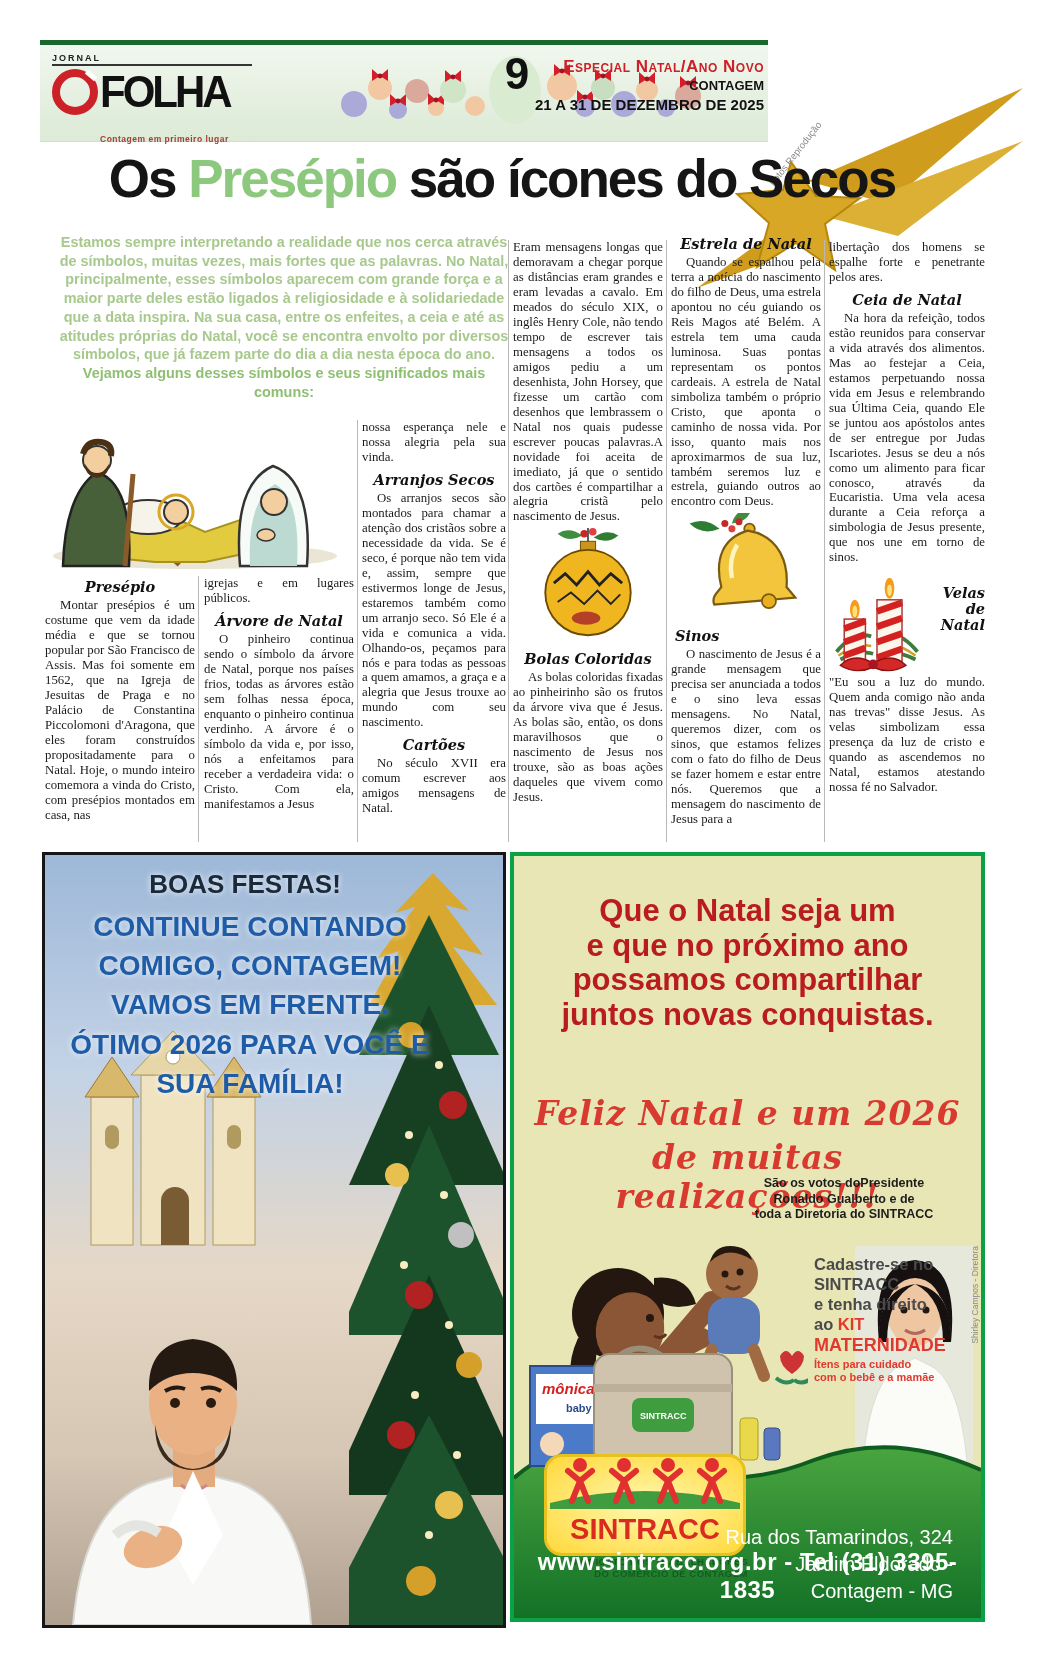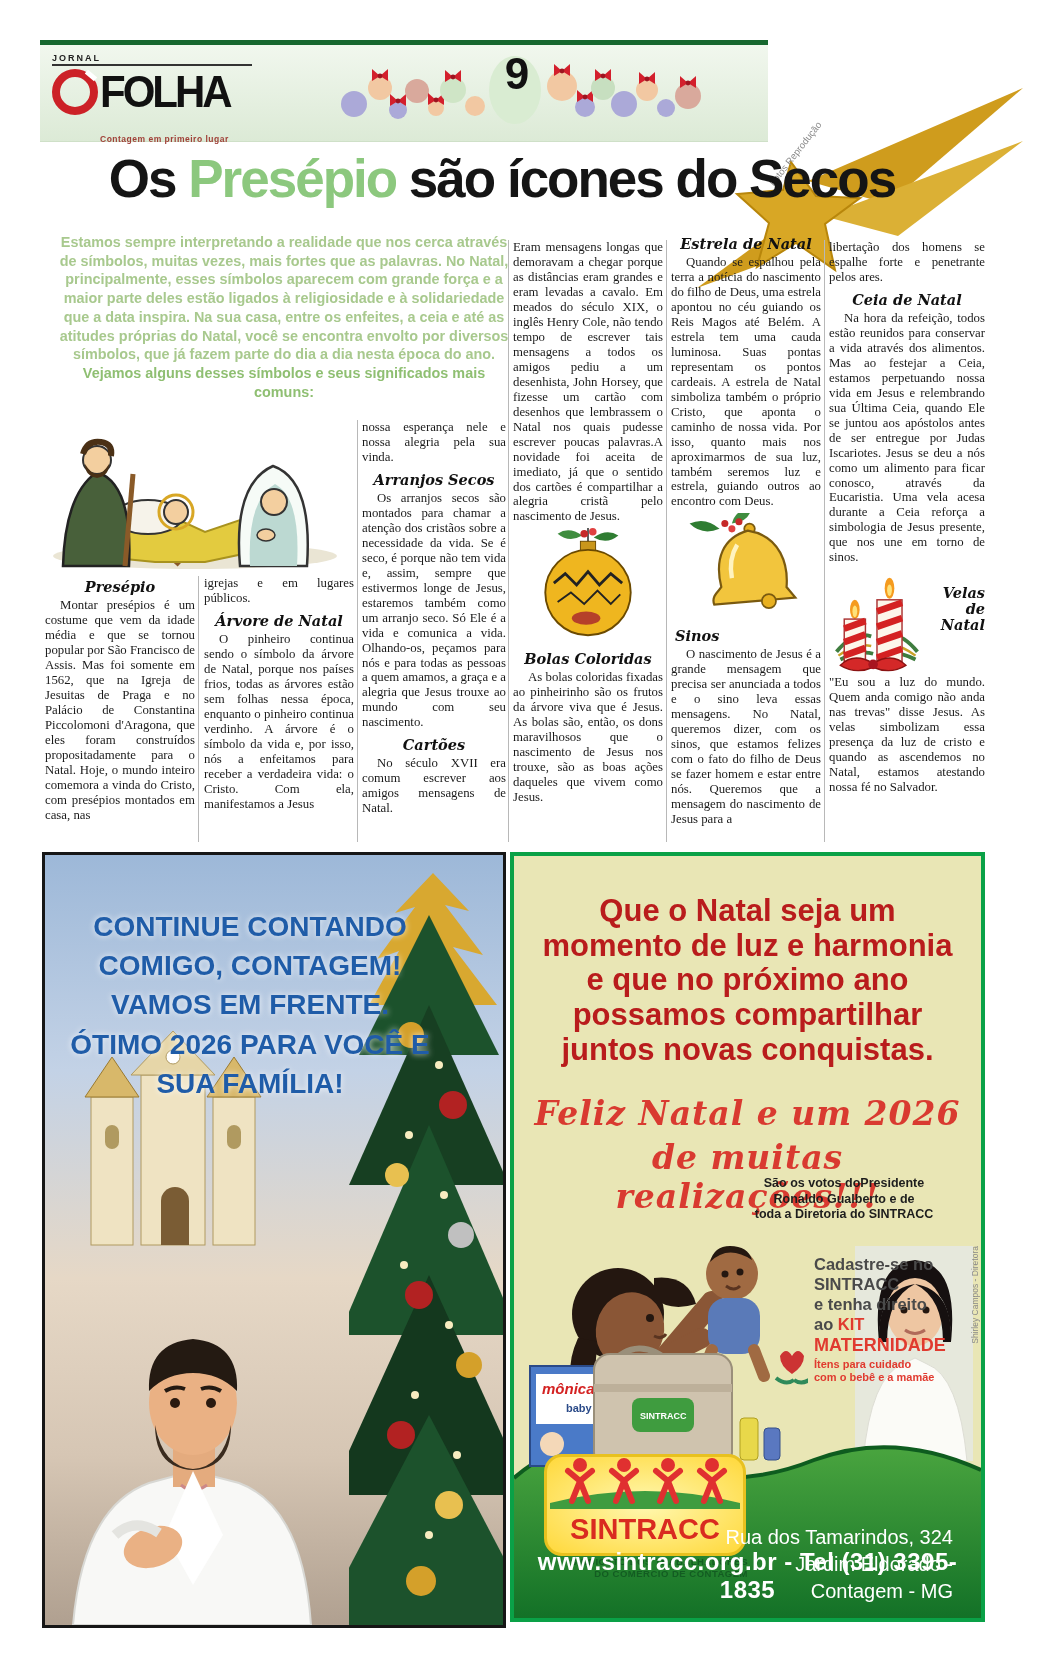--- a/index.html
+++ b/index.html
@@ -86,20 +86,25 @@
   <header>
     <div class="strip">
       <div class="logo">
         <div class="logo-top">JORNAL</div>
         <div class="logo-row">
           <span class="logo-o"></span>
           <span class="logo-main">FOLHA</span>
         </div>
         <div class="logo-tag">Contagem em primeiro lugar</div>
       </div>
+      <div class="edition">
+        <div class="ed-label">Especial Natal/Ano Novo</div>
+        <div class="ed-city">CONTAGEM</div>
+        <div class="ed-date">21 A 31 DE DEZEMBRO DE 2025</div>
+      </div>
     </div>
 
     <svg class="abs" style="left:340px;top:46px;width:380px;height:88px;z-index:2" viewBox="0 0 380 88">
       <defs>
           <g id="bow">
         <path d="M0 0 L-8 -7 L-8 5 Z" fill="#d31f2c"></path>
             <path d="M0 0 L8 -7 L8 5 Z" fill="#d31f2c"></path>
         <circle r="2.4" fill="#9e1420"></circle>
           </g>
         </defs>
@@ -302,33 +307,33 @@
       <path d="M104,106 Q102,58 148,54 Q194,58 192,106 Q174,88 148,88 Q122,88 104,106 Z" fill="#241a12"></path>
       <path d="M110,140 Q118,182 148,184 Q178,182 186,140 Q186,170 168,180 Q148,190 128,180 Q110,170 110,140 Z" fill="#3a2b1e"></path>
       <circle cx="130" cy="118" r="5" fill="#2a1a10"></circle>
         <circle cx="166" cy="118" r="5" fill="#2a1a10"></circle>
       <path d="M120,106 q10,-6 20,-2 M156,104 q10,-4 20,2" stroke="#241a12" stroke-width="4" fill="none"></path>
       <path d="M136,200 Q148,210 162,200" stroke="#c88" stroke-width="3" fill="none"></path>
       <path d="M148,186 L120,250 L148,300 L178,250 Z" fill="#ffffff"></path>
       <ellipse cx="108" cy="262" rx="30" ry="20" fill="#eab184" transform="rotate(-18 108 262)"></ellipse>
       <path d="M70,250 q20,-18 44,-2" stroke="#e4e4e0" stroke-width="10" fill="none"></path>
     </svg>
+    <div class="al-head">BOAS FESTAS!</div>
     <div class="al-blue">
       <div>CONTINUE CONTANDO</div>
       <div>COMIGO, CONTAGEM!</div>
       <div>VAMOS EM FRENTE.</div>
       <div>ÓTIMO 2026 PARA VOCÊ E</div>
       <div>SUA FAMÍLIA!</div>
     </div>
   </div>
 
   <div class="ad-right">
     <div class="ar-msg">
       <div>Que o Natal seja um</div>
-      <div>momento de luz e harmonia</div>
       <div>e que no próximo ano</div>
       <div>possamos compartilhar</div>
       <div>juntos novas conquistas.</div>
     </div>
     <div class="ar-script" style="top:238px">Feliz Natal e um 2026</div>
     <div class="ar-script" style="top:282px">de muitas realizações!!!</div>
     <div class="ar-votes">
       <div>São os votos doPresidente</div>
       <div>Ronaldo Gualberto e de</div>
       <div>toda a Diretoria do SINTRACC</div>

